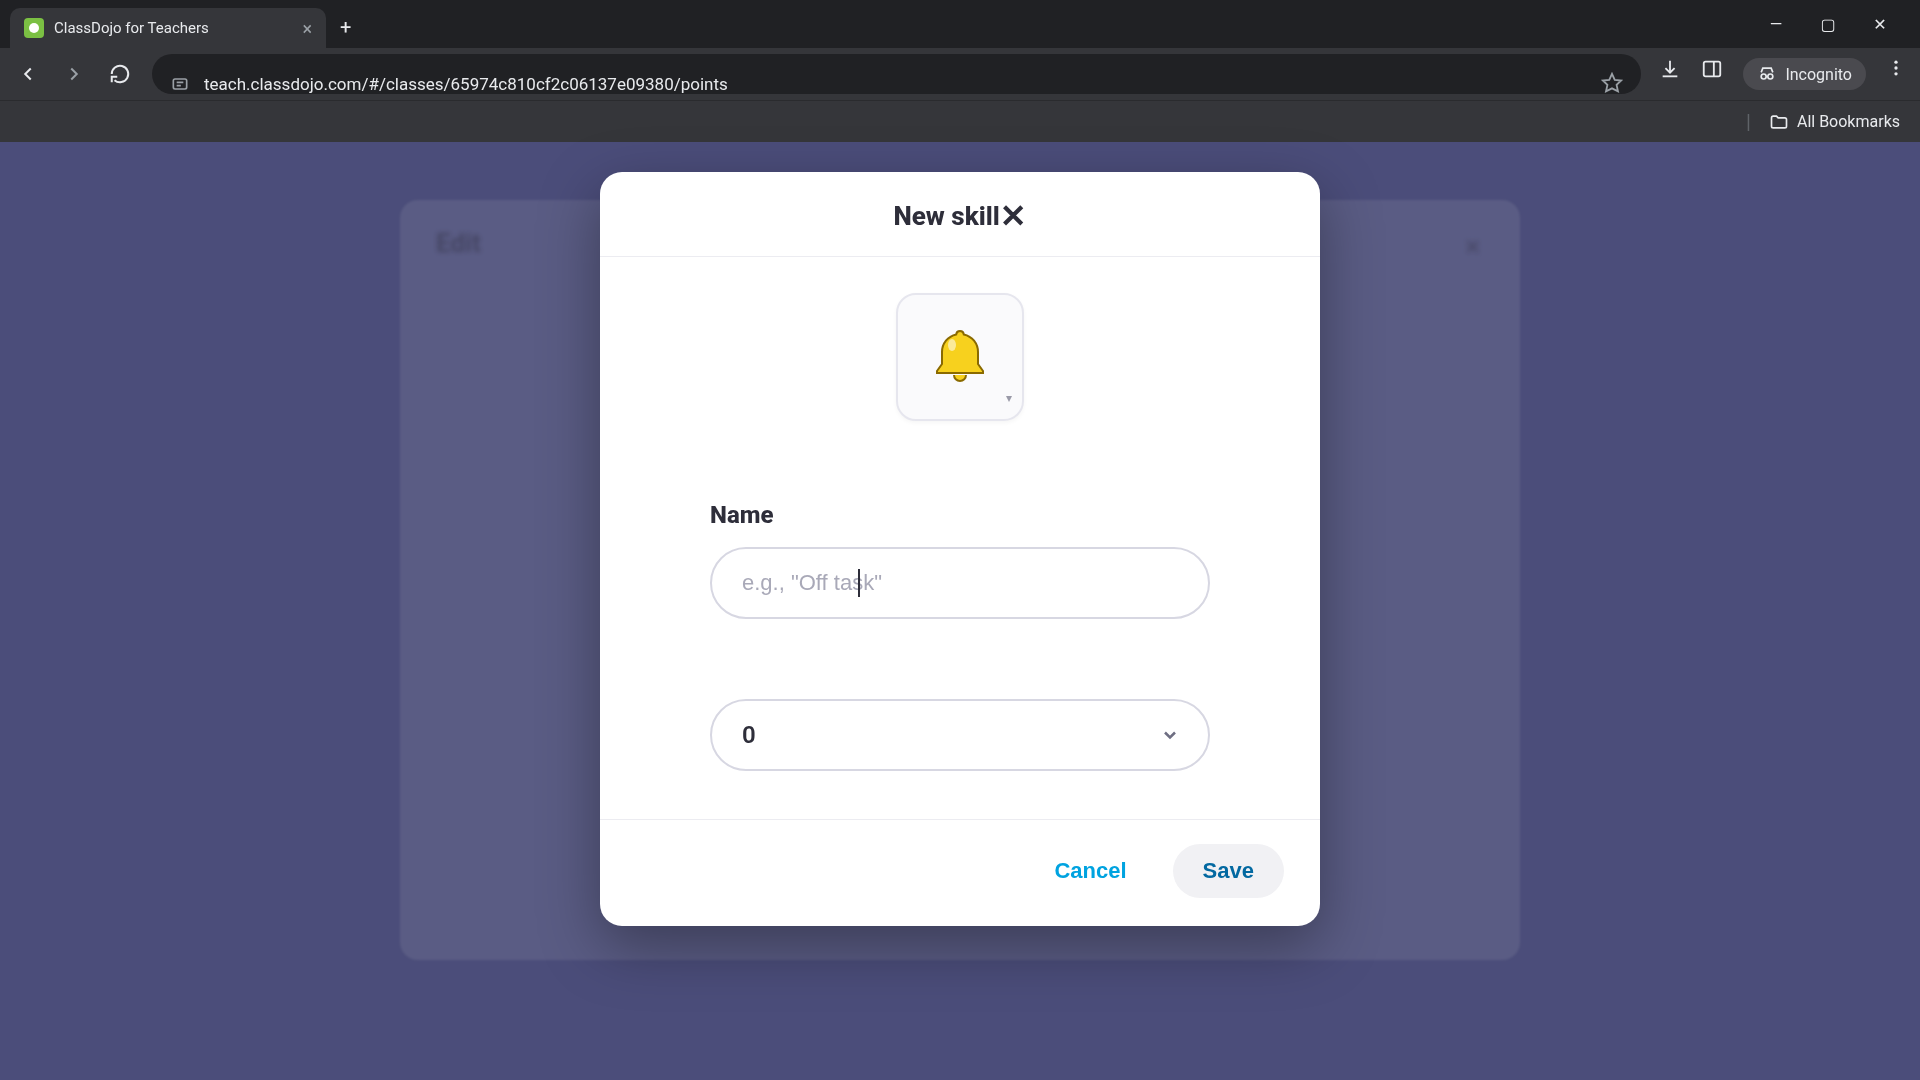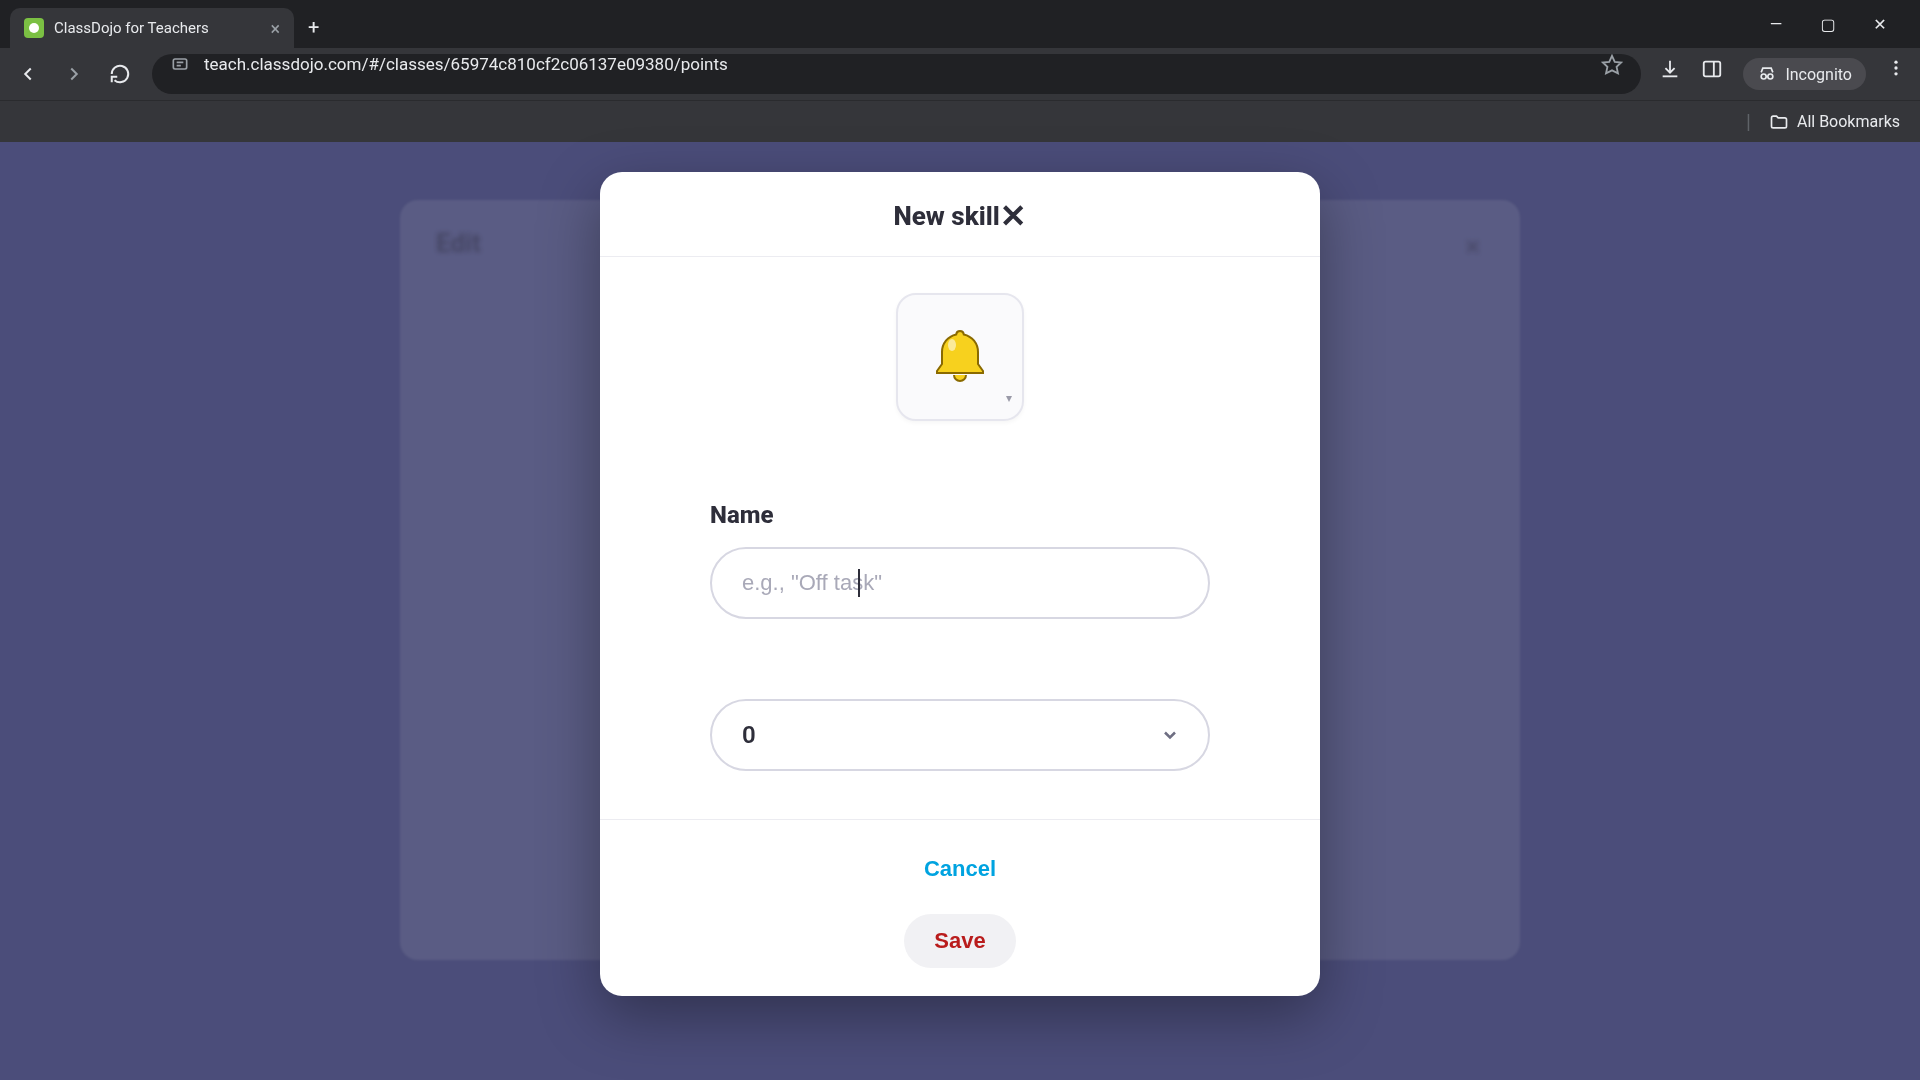--- a/index.html
+++ b/index.html
@@ -2,33 +2,33 @@
 <html><head>
 <meta charset="utf-8">
 <style>
   * { box-sizing: border-box; margin: 0; padding: 0; }
   html, body { width: 1920px; height: 1080px; overflow: hidden; font-family: -apple-system, BlinkMacSystemFont, 'Segoe UI', Roboto, sans-serif; }
   body { background: #202124; }
 
   
   .browser-chrome { width: 100%; background: #202124; }
   .tab-bar { display: flex; align-items: center; height: 48px; padding: 0 10px 0 10px; }
-  .tab { display: flex; align-items: center; background: #35363a; border-radius: 10px 10px 0 0; padding: 0 14px; height: 40px; margin-top: 8px; width: 284px; gap: 10px; }
+  .tab { display: flex; align-items: center; background: #35363a; border-radius: 10px 10px 0 0; padding: 0 14px; height: 40px; margin-top: 8px; width: 316px; gap: 10px; }
   .tab-favicon { width: 20px; height: 20px; background: #7bc043; border-radius: 4px; display:flex; align-items:center; justify-content:center; }
   .tab-favicon::after { content:''; width:10px; height:10px; background:#fff; border-radius:50%; }
   .tab-title { color: #e8eaed; font-size: 15px; flex: 1; white-space: nowrap; overflow: hidden; text-overflow: ellipsis; }
   .tab-close { color: #9aa0a6; font-size: 18px; cursor: pointer; }
   .new-tab { color: #e8eaed; font-size: 20px; margin-left: 14px; margin-top: 6px; cursor:pointer; }
   .window-controls { margin-left: auto; display: flex; gap: 32px; padding-right: 20px; color: #e8eaed; }
   .win-btn { font-size: 16px; cursor:pointer; width:20px; text-align:center; }
 
   .addr-row { display: flex; align-items: center; height: 52px; background: #35363a; padding: 0 14px; gap: 18px; }
   .nav-btn { color: #9aa0a6; cursor:pointer; display:flex; align-items:center; justify-content:center; width:28px; height:28px; }
   .nav-btn.enabled { color: #e8eaed; }
-  .addr-bar { flex: 1; background: #202124; border-radius: 24px; height: 40px; display: flex; align-items: flex-start; padding: 0 18px; gap: 14px; color: #e8eaed; }
+  .addr-bar { flex: 1; background: #202124; border-radius: 24px; height: 40px; display: flex; align-items: flex-end; padding: 0 18px; gap: 14px; color: #e8eaed; }
   .site-info { color:#9aa0a6; display:flex; align-items:center; }
   .url-text { font-size: 17px; color:#e8eaed; flex:1; }
   .addr-right { display:flex; align-items:center; gap:18px; color:#9aa0a6; }
   .toolbar-right { display:flex; align-items:flex-start; gap:20px; color:#e8eaed; }
   .incognito-chip { display:flex; align-items:center; gap:8px; background:#4a4a4f; padding:6px 14px; border-radius:20px; font-size:16px; }
   .bookmark-bar { background:#35363a; height:42px; display:flex; align-items:center; justify-content:flex-end; padding:0 20px; border-top:1px solid #2a2b2e;}
   .bookmark-sep { color:#5f6368; margin-right:18px; font-size:20px; }
   .all-bookmarks { display:flex; align-items:center; gap:8px; color:#e8eaed; font-size:16px; }
 
   
@@ -47,23 +47,23 @@
   .icon-picker { width:128px; height:128px; border:2px solid #e6e6ee; border-radius:20px; background:#fafafc; display:flex; align-items:center; justify-content:center; position:relative; cursor:pointer; box-shadow:0 2px 4px rgba(0,0,0,0.04); }
   .icon-picker .caret { position:absolute; right:10px; bottom:14px; font-size:12px; color:#9a9aa8; }
   .bell-svg { width:64px; height:64px; }
   .form-group { width:500px; margin-top:80px; }
   .form-label { font-size:24px; font-weight:800; color:#2e2e3a; margin-bottom:18px; display:block; }
   .text-input { width:100%; height:72px; border:2px solid #d7d7e2; border-radius:36px; padding:0 30px; font-size:22px; color:#2e2e3a; outline:none; }
   .text-input::placeholder { color:#a9a9b8; }
   .select-wrap { position:relative; width:100%; }
   .select-input { width:100%; height:72px; border:2px solid #d7d7e2; border-radius:36px; padding:0 30px; font-size:24px; font-weight:600; color:#2e2e3a; background:#fff; display:flex; align-items:center; cursor:pointer; }
   .select-caret { position:absolute; right:30px; top:50%; transform:translateY(-50%); color:#6e6e82; font-size:20px; pointer-events:none; }
-  .modal-footer { border-top:1px solid #ececf1; padding:24px 36px 28px 36px; display:flex; justify-content:flex-end; gap:20px; align-items:center;flex-direction:column; }
+  .modal-footer { border-top:1px solid #ececf1; padding:24px 36px 28px 36px; display:flex; justify-content:flex-end; gap:28px; align-items:center; }
   .btn-cancel { background:none; border:none; color:#00a3e0; font-size:22px; font-weight:800; cursor:pointer; padding:12px 18px; }
-  .btn-save { background:#f1f1f4; border:none; color:#b91c1c; font-size:22px; font-weight:800; padding:14px 30px; border-radius:28px; cursor:not-allowed; }
+  .btn-save { background:#f1f1f4; border:none; color:#0369a1; font-size:22px; font-weight:800; padding:14px 30px; border-radius:28px; cursor:not-allowed; }
 
   .text-cursor { position:absolute; width:2px; height:28px; background:#2e2e3a; }
 
   svg { display:block; }
 </style>
 </head>
 <body>
 
 <div class="browser-chrome">
   <div class="tab-bar">

